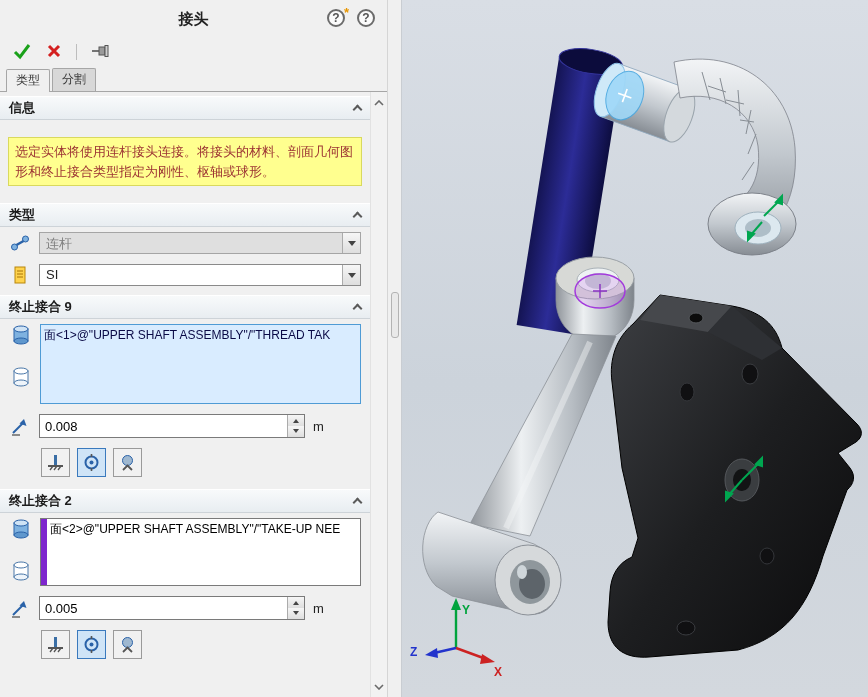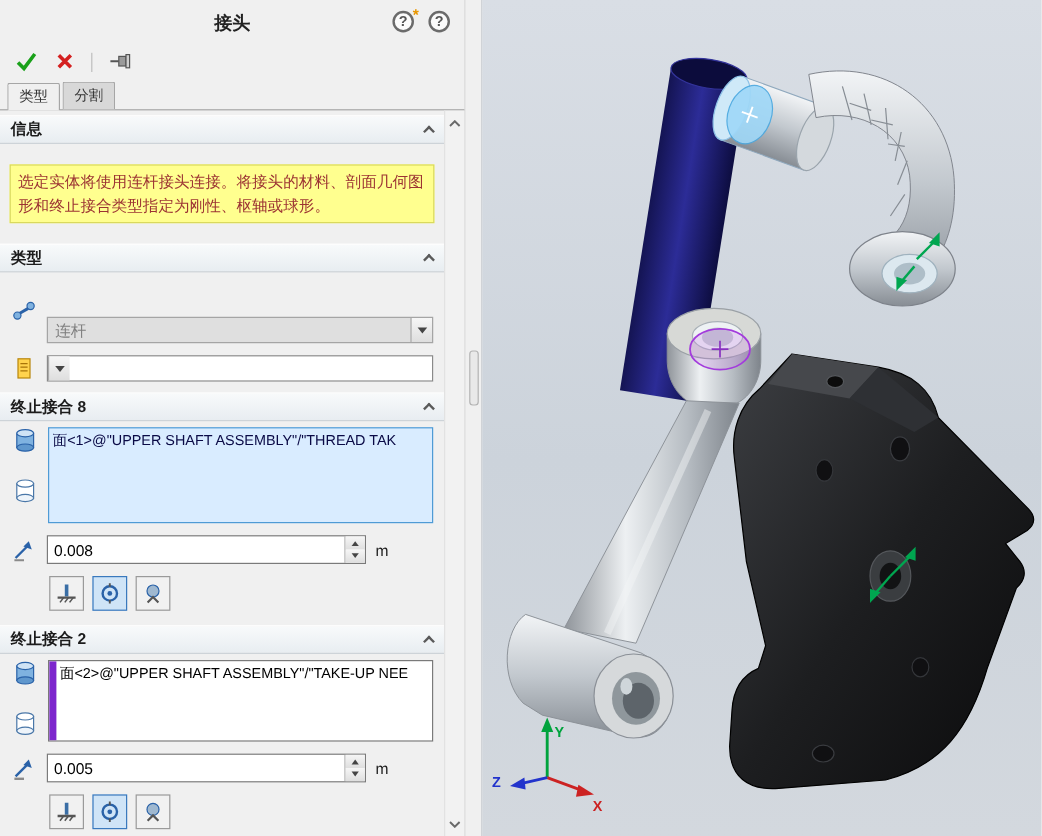--- a/index.html
+++ b/index.html
@@ -34,21 +34,21 @@
            background:linear-gradient(#f8fafb,#e8edf1); border-top:1px solid #ffffff; border-bottom:1px solid #cdd3d8;
            display:flex; align-items:center; justify-content:space-between;gap:36px; }
   .chev { width:7px; height:7px; border-left:2px solid #5a5a5a; border-top:2px solid #5a5a5a; transform:rotate(45deg); margin-top:3px; }
 
   .info-msg { margin:17px 8px; background:#ffff8f; border:1px solid #d9d95e; padding:4px 6px;
               color:#9c3333; font-size:13px; line-height:1.5; }
 
   .row { display:flex; align-items:center; padding:5px 9px; gap:8px; }
   .row-icon { width:22px; height:22px; flex:none; display:flex; align-items:center; justify-content:center; }
   .combo { flex:1; height:22px; border:1px solid #8a8a8a; background:#fff; display:flex; align-items:stretch; }
-  .combo.disabled { background:#dfdfdf; border-color:#a5a5a5;margin-top:32px; }
+  .combo.disabled { background:#dfdfdf; border-color:#a5a5a5; }
   .combo.disabled .combo-text { color:#7e7e7e; }
   .combo-text { flex:1; padding:2px 6px; font-size:13px; overflow:hidden; white-space:nowrap; }
   .combo-btn { width:18px; border-left:1px solid #ababab; background:linear-gradient(#f6f6f6,#dedede);
                display:flex; align-items:center; justify-content:center; }
   .dn-arrow { width:0; height:0; border:4px solid transparent; border-top:5px solid #444; margin-top:4px; }
 
   .sel-row { display:flex; padding:5px 9px 4px; gap:7px; }
   .sel-icons { width:24px; flex:none; display:flex; flex-direction:column; gap:17px; align-items:center; }
   .sel-box { flex:1; border:1px solid #7a7a7a; background:#fff; font-size:12px; overflow:hidden; display:flex; }
   .sel-box.active { border-color:#4f9bd5; background:#d9ecff; }
@@ -155,28 +155,29 @@
         </div>
       </div>
       <div class="row">
         <span class="row-icon">
           <svg width="14" height="18" viewBox="0 0 14 18">
               <rect x="2" y="1" width="10" height="16" fill="#ffd34d" stroke="#b8860b"></rect>
               <path d="M4 5 H10 M4 8 H10 M4 11 H10" stroke="#a87408" stroke-width="1"></path>
             </svg>
         </span>
         <div class="combo">
+          <span class="combo-text">SI</span>
           <span class="combo-btn">
               <span class="dn-arrow"></span>
             </span>
         </div>
       </div>
 
       <div class="sec-h">
-        <span>终止接合 8</span>
+        <span>终止接合 9</span>
           <span class="chev"></span>
       </div>
       <div class="sel-row">
         <div class="sel-icons">
           <span>
             <svg width="20" height="22" viewBox="0 0 20 22">
                 <rect x="3" y="5" width="14" height="12" fill="#7fb2e0" stroke="#2a62a8"></rect>
                 <ellipse cx="10" cy="5" rx="7" ry="3" fill="#cfe3f5" stroke="#2a62a8"></ellipse>
                 <ellipse cx="10" cy="17" rx="7" ry="3" fill="#5f97cd" stroke="#2a62a8"></ellipse>
               </svg>

